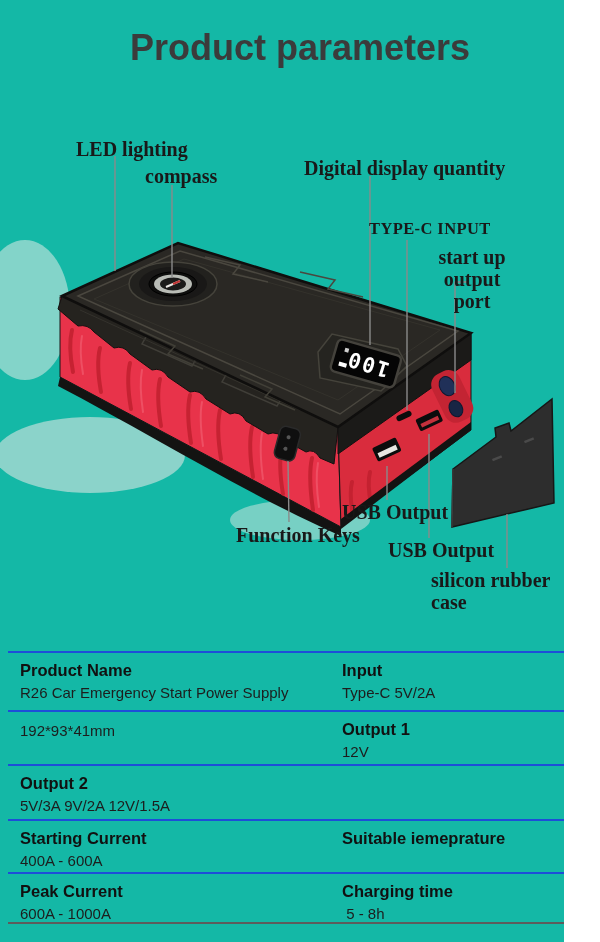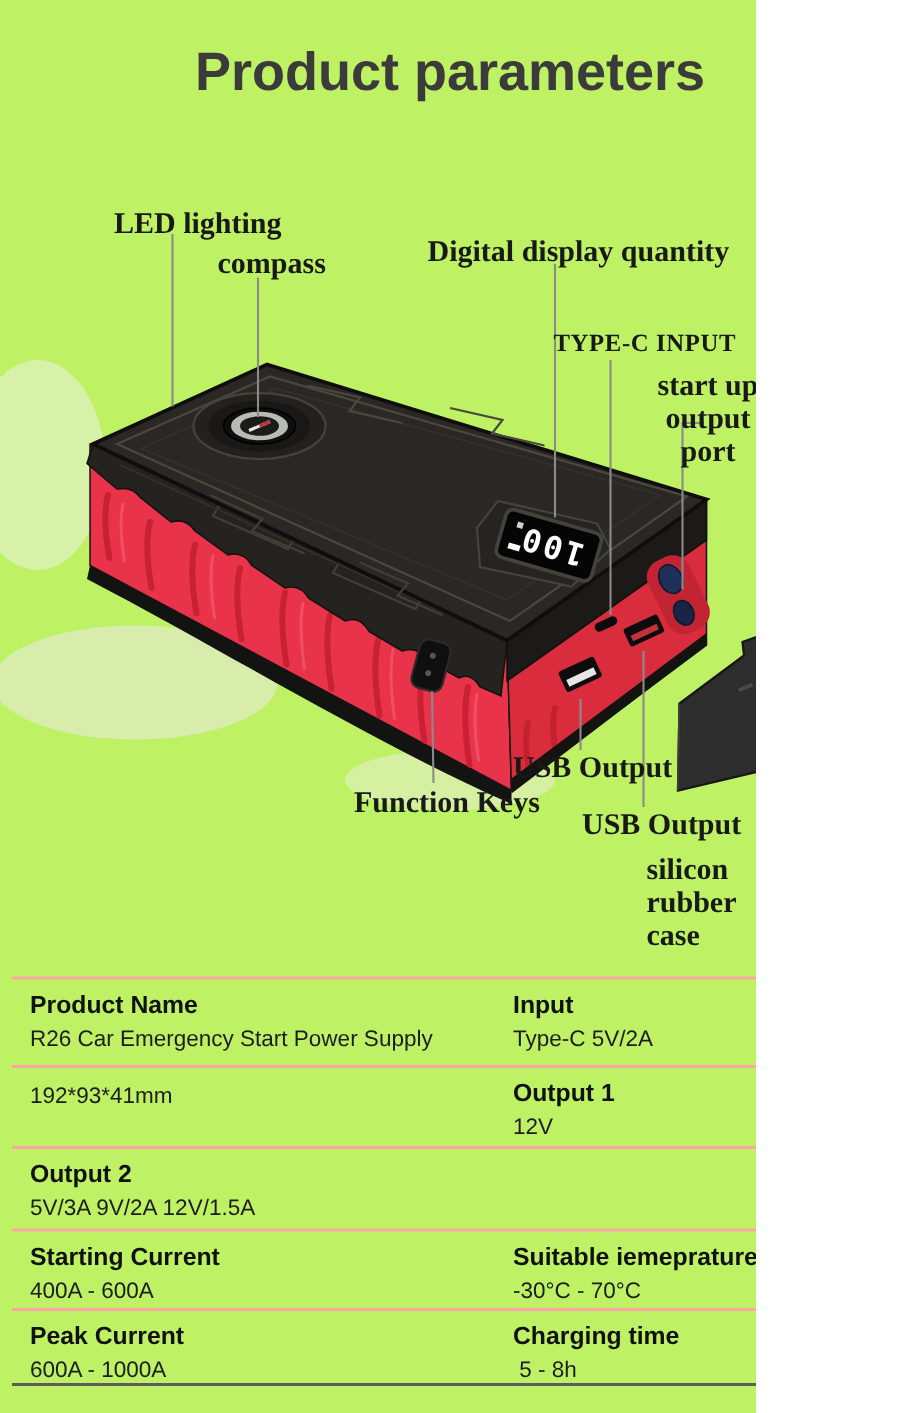--- a/index.html
+++ b/index.html
@@ -1,40 +1,40 @@
 <!DOCTYPE html>
 <html><head>
 <meta charset="utf-8">
 <style>
   * { box-sizing: border-box; }
   html,body { margin:0; padding:0; }
   body { width:600px; height:942px; font-family:"Liberation Sans", sans-serif; }
-  .page { position:relative; width:504px; height:942px; background:#bef264; overflow:hidden; }
+  .page { position:relative; width:564px; height:942px; background:#14b8a6; overflow:hidden; }
 
   .title { position:absolute; top:27px; left:0; width:600px; margin:0;
            text-align:center; font-size:36px; font-weight:bold; color:#3b3b3b;
            font-family:"Liberation Sans", sans-serif; letter-spacing:0; }
 
   .hero-svg { position:absolute; top:120px; left:0; width:600px; height:522px; }
 
   .callout { position:absolute; font-family:"Liberation Serif", serif; font-weight:700;
              font-size:20px; color:#191919; line-height:1.1; white-space:pre-line; }
   .lbl-led      { left:76px;  top:138px; }
   .lbl-compass  { left:145px; top:165px;text-align:right; }
-  .lbl-digital  { left:285px; top:157px; }
+  .lbl-digital  { left:304px; top:157px; }
   .lbl-typec    { left:369px; top:220px; font-size:16.5px; letter-spacing:.4px; }
   .lbl-startup  { left:424px; top:246px; width:96px; text-align:center; }
   .lbl-function { left:236px; top:524px; }
   .lbl-usb1     { left:342px; top:501px; }
   .lbl-usb2     { left:388px; top:539px; }
   .lbl-case     { left:431px; top:569px; }
 
   .spec-table { position:absolute; top:651px; left:8px; width:584px;
                 border-bottom:2px solid #5c5c5c; }
-  .spec-row { display:grid; grid-template-columns:322px 1fr; border-top:2px solid #fca5a5; }
+  .spec-row { display:grid; grid-template-columns:322px 1fr; border-top:2px solid #1d4ed8; }
   .rh1{height:59px} .rh2{height:54px} .rh3{height:55px} .rh4{height:53px} .rh5{height:50px}
   .cell { padding:7px 0 0 12px; overflow:hidden; }
   .cell .h { font-size:16.5px; font-weight:bold; color:#111; line-height:1.25; }
   .cell .v { font-size:15px; color:#1d1d1d; margin-top:3px; white-space:pre-wrap; line-height:1.2; }
 </style>
 </head>
 <body>
 
 <div class="page">
 
@@ -204,21 +204,20 @@
         <div class="v">5V/3A 9V/2A 12V/1.5A</div>
       </div>
     </div>
     <div class="spec-row rh4">
       <div class="cell">
         <div class="h">Starting Current</div>
         <div class="v">400A - 600A</div>
       </div>
       <div class="cell">
         <div class="h">Suitable iemeprature</div>
-        <div class="v">-30°C - 70°C</div>
       </div>
     </div>
     <div class="spec-row rh5">
       <div class="cell">
         <div class="h">Peak Current</div>
         <div class="v">600A - 1000A</div>
       </div>
       <div class="cell">
         <div class="h">Charging time</div>
         <div class="v"> 5 - 8h</div>

